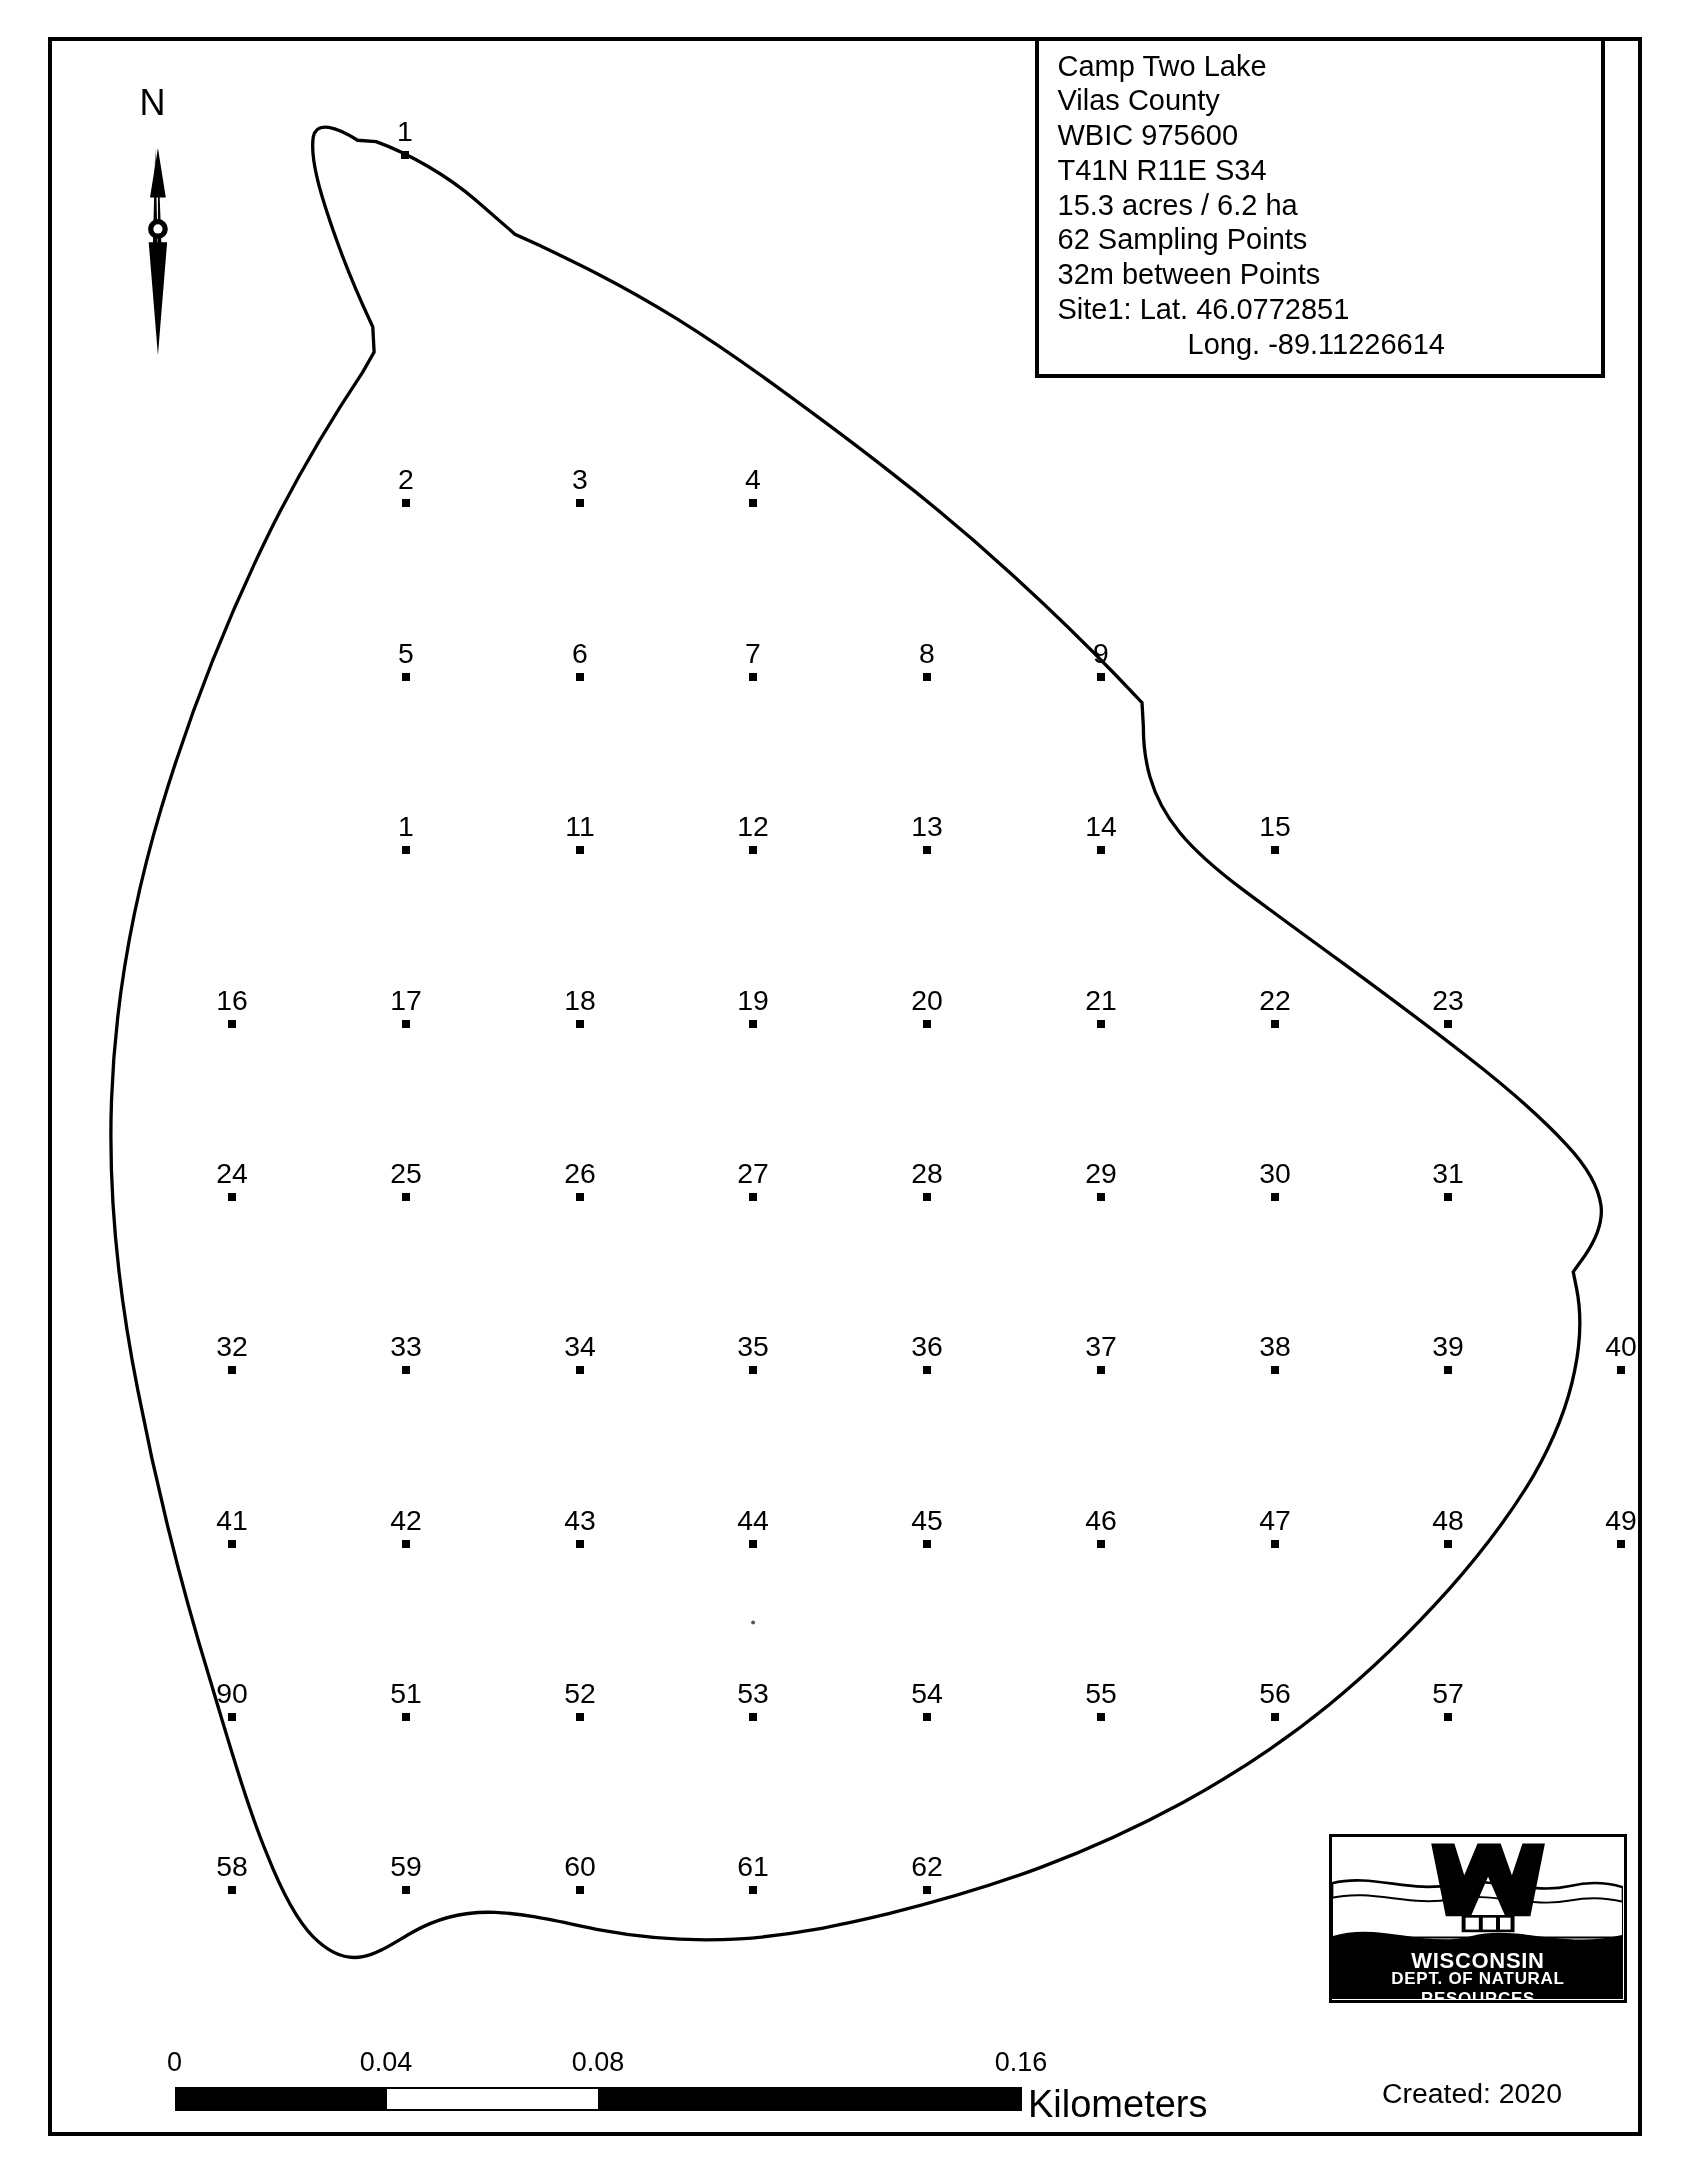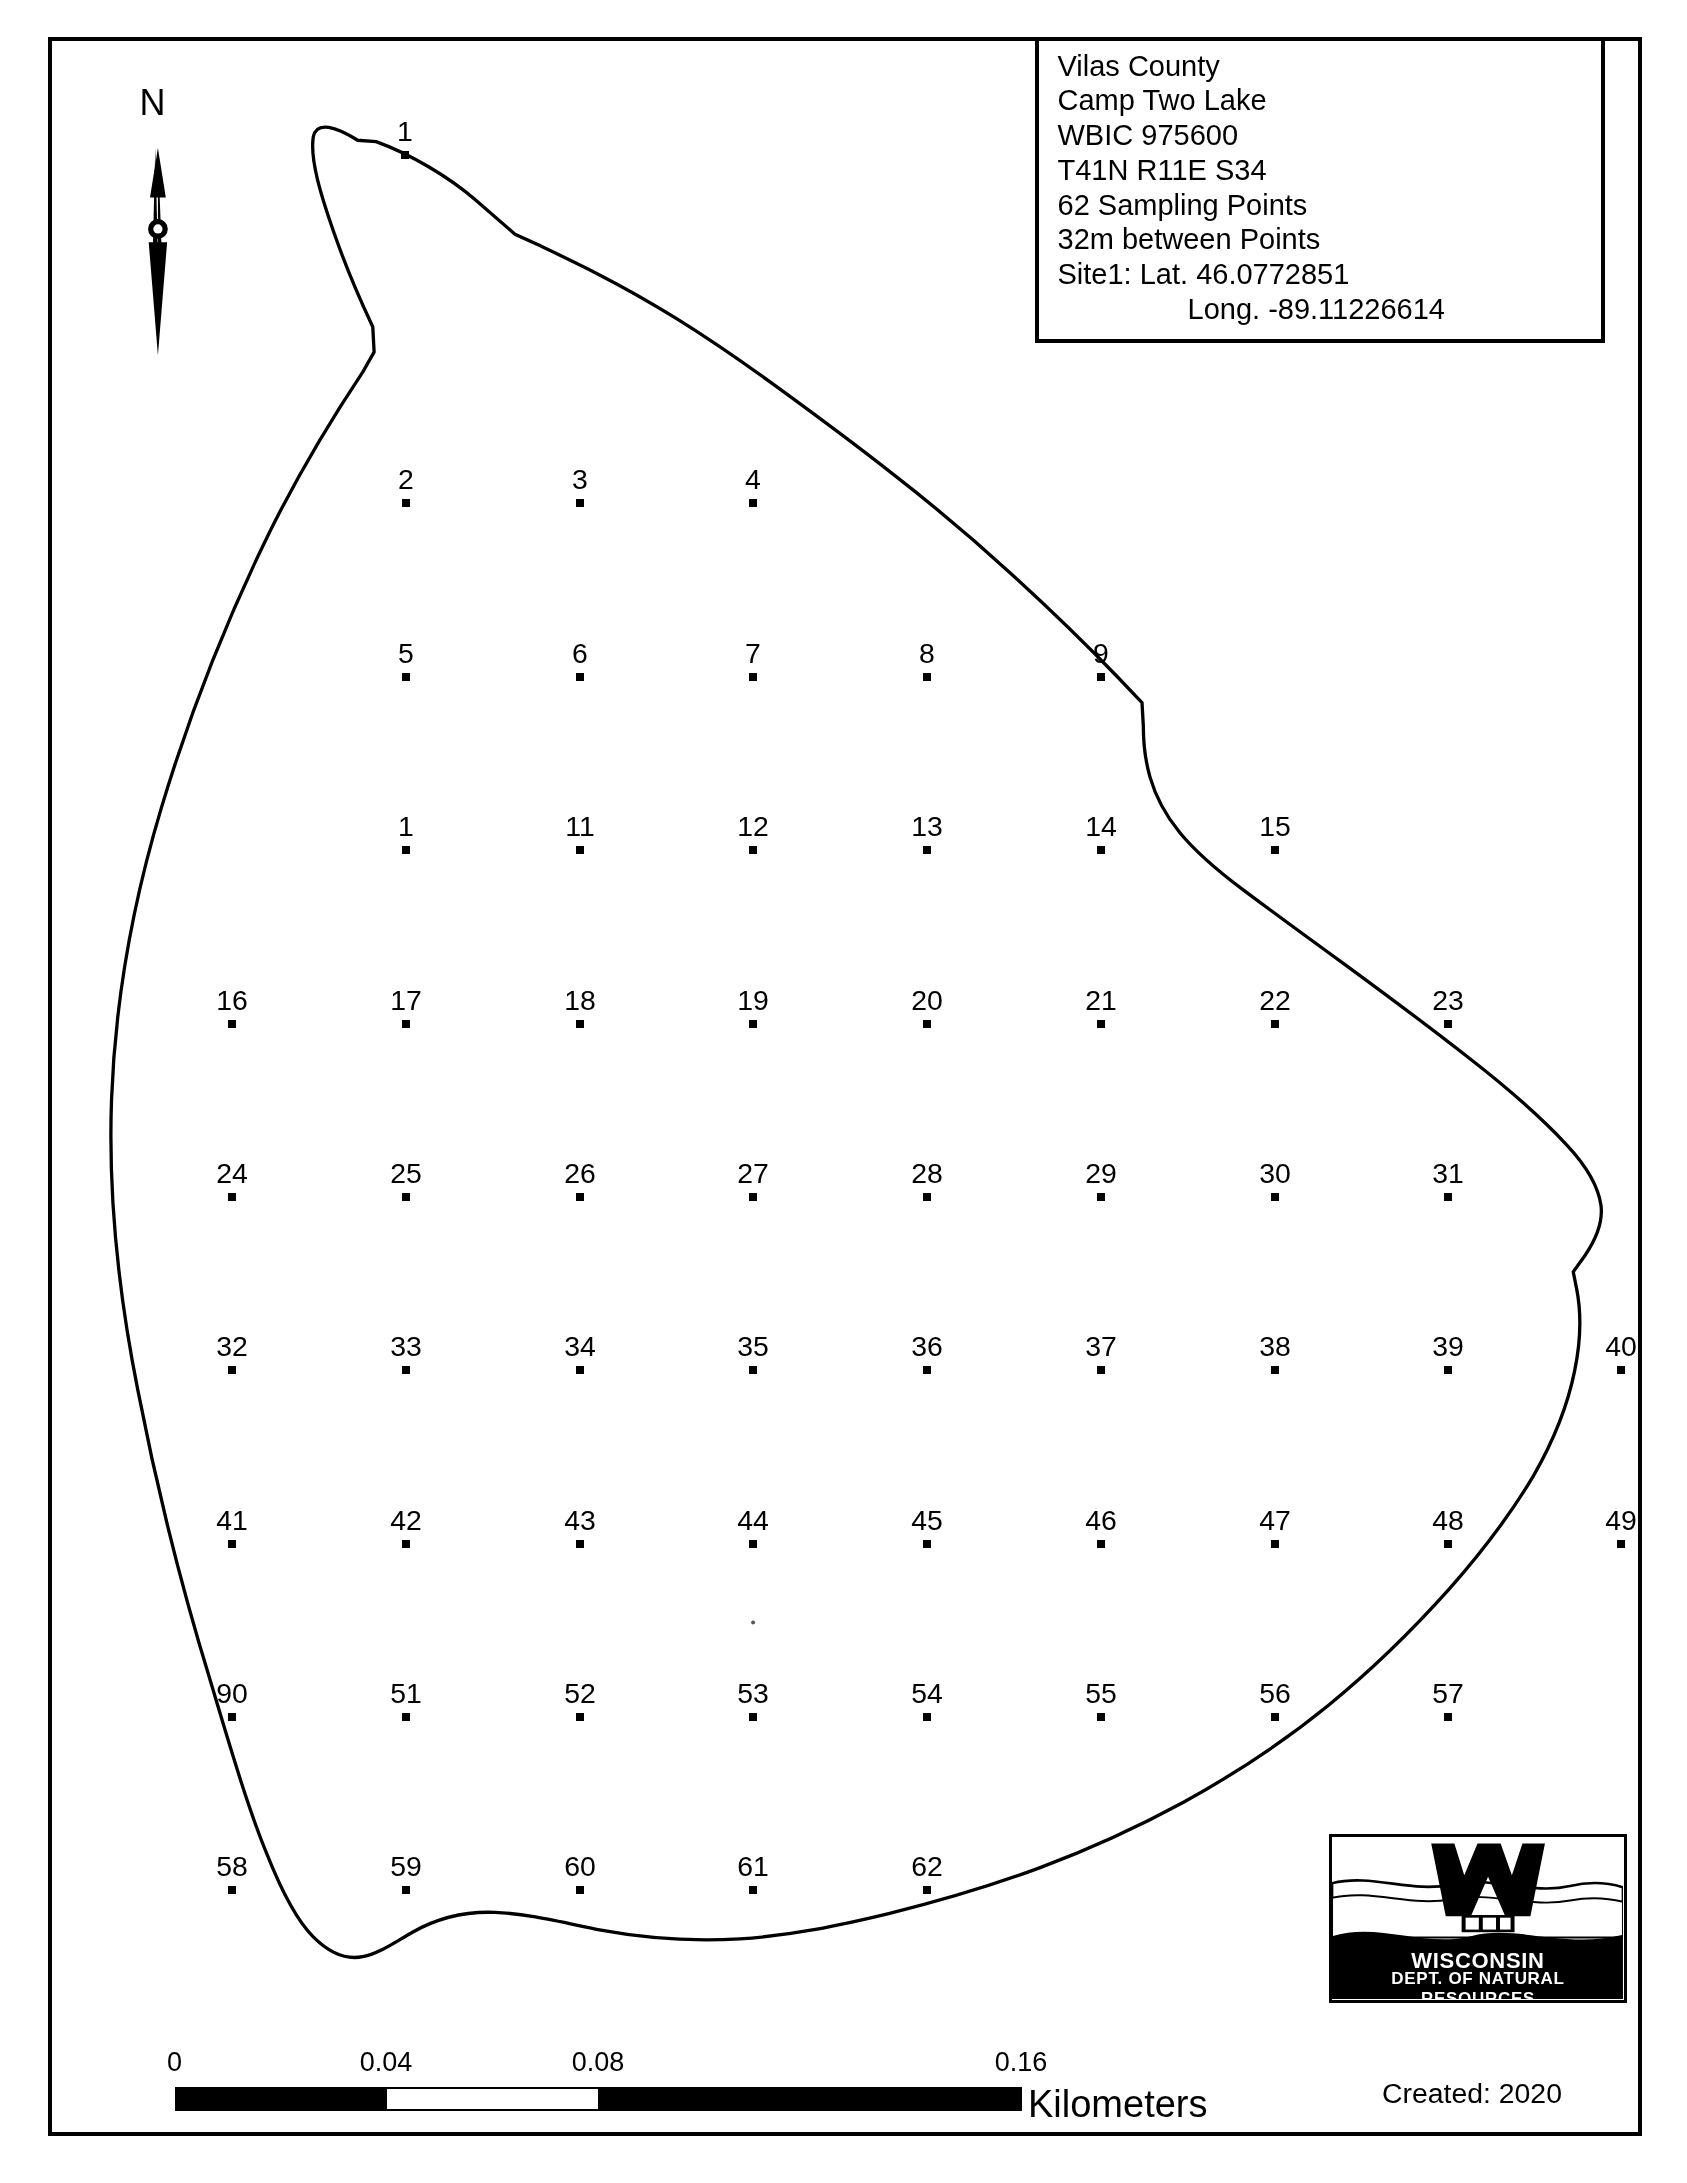--- a/index.html
+++ b/index.html
@@ -524,24 +524,25 @@
       </svg>
       <div class="logo-text1">WISCONSIN</div>
       <div class="logo-text2">DEPT. OF NATURAL RESOURCES</div>
     </div>
 
     <div id="created">Created: 2020</div>
 
   </div>
 
   <div id="info-box">
+    <div class="info-line">Camp Two Lake</div>
     <div class="info-line">Vilas County</div>
-    <div class="info-line">Camp Two Lake</div>
     <div class="info-line">WBIC 975600</div>
     <div class="info-line">T41N R11E S34</div>
+    <div class="info-line">15.3 acres / 6.2 ha</div>
     <div class="info-line">62 Sampling Points</div>
     <div class="info-line">32m between Points</div>
     <div class="info-line">Site1: Lat. 46.0772851</div>
     <div class="info-line indent">Long. -89.11226614</div>
   </div>
 
 </div>
 
 
 </body></html>

